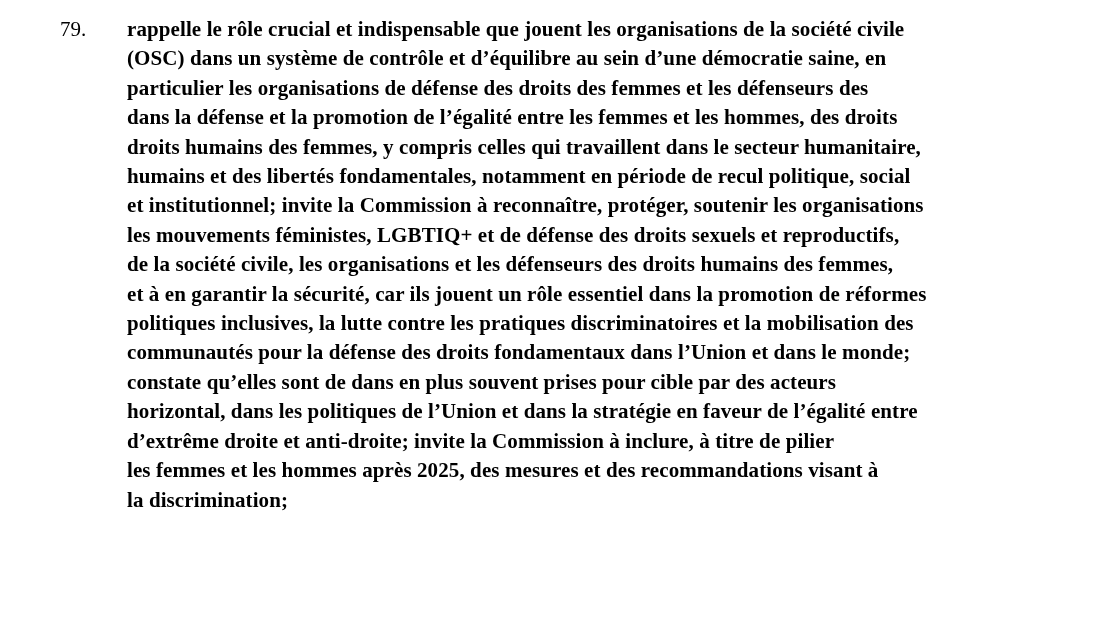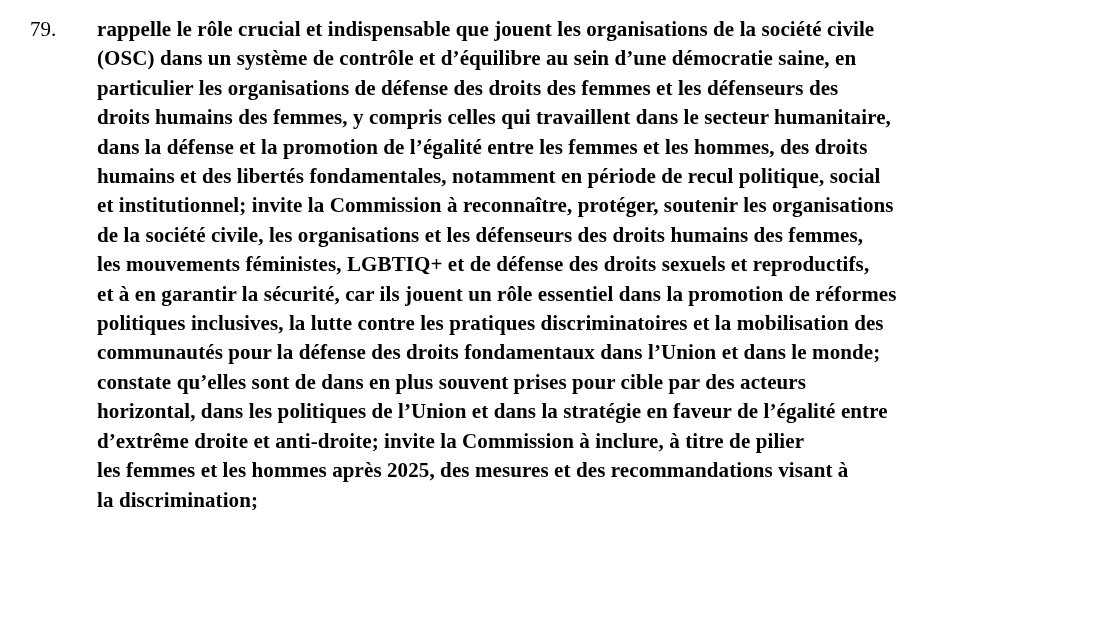--- a/index.html
+++ b/index.html
@@ -13,20 +13,21 @@
     color: #000000;
     font-family: "Liberation Serif", serif;
     overflow: hidden;
   }
   .page {
     position: relative;
     width: 1106px;
     height: 624px;
     box-sizing: border-box;
     padding-top: 15px;
+    padding-left: 30px;
   }
   .para {
     display: flex;
     align-items: flex-start;
   }
   .num-cell {
     flex: 0 0 97px;
     box-sizing: border-box;
     padding-left: 30px;
     font-size: 21px;
@@ -47,26 +48,26 @@
 </head>
 <body>
 
 <div class="page">
   <div class="para">
     <div class="num-cell">79.</div>
     <div class="body-cell">
         <div class="line">rappelle le rôle crucial et indispensable que jouent les organisations de la société civile</div>
         <div class="line">(OSC) dans un système de contrôle et d’équilibre au sein d’une démocratie saine, en</div>
         <div class="line">particulier les organisations de défense des droits des femmes et les défenseurs des</div>
+        <div class="line">dans la défense et la promotion de l’égalité entre les femmes et les hommes, des droits</div>
         <div class="line">droits humains des femmes, y compris celles qui travaillent dans le secteur humanitaire,</div>
-        <div class="line">dans la défense et la promotion de l’égalité entre les femmes et les hommes, des droits</div>
         <div class="line">humains et des libertés fondamentales, notamment en période de recul politique, social</div>
         <div class="line">et institutionnel; invite la Commission à reconnaître, protéger, soutenir les organisations</div>
+        <div class="line">les mouvements féministes, LGBTIQ+ et de défense des droits sexuels et reproductifs,</div>
         <div class="line">de la société civile, les organisations et les défenseurs des droits humains des femmes,</div>
-        <div class="line">les mouvements féministes, LGBTIQ+ et de défense des droits sexuels et reproductifs,</div>
         <div class="line">et à en garantir la sécurité, car ils jouent un rôle essentiel dans la promotion de réformes</div>
         <div class="line">politiques inclusives, la lutte contre les pratiques discriminatoires et la mobilisation des</div>
         <div class="line">communautés pour la défense des droits fondamentaux dans l’Union et dans le monde;</div>
         <div class="line">constate qu’elles sont de dans en plus souvent prises pour cible par des acteurs</div>
         <div class="line">horizontal, dans les politiques de l’Union et dans la stratégie en faveur de l’égalité entre</div>
         <div class="line">d’extrême droite et anti-droite; invite la Commission à inclure, à titre de pilier</div>
         <div class="line">les femmes et les hommes après 2025, des mesures et des recommandations visant à</div>
         <div class="line">la discrimination;</div>
       </div>
   </div>

